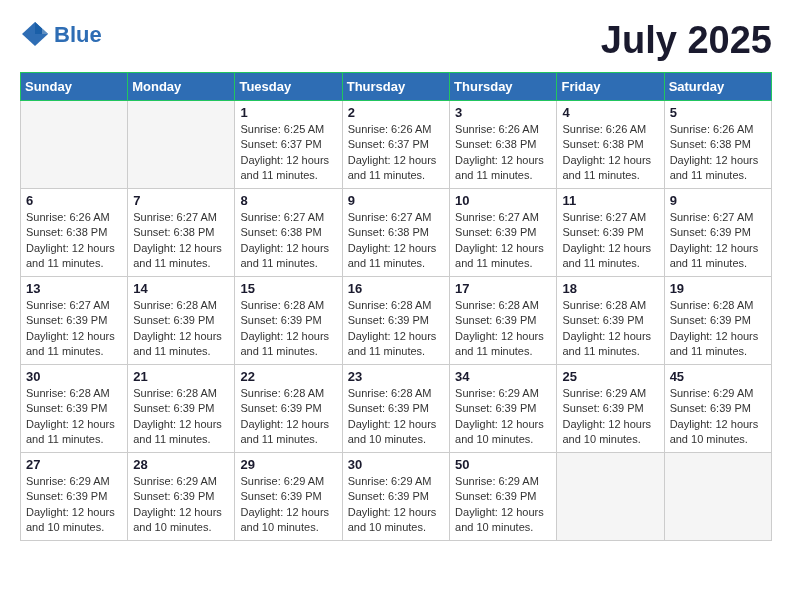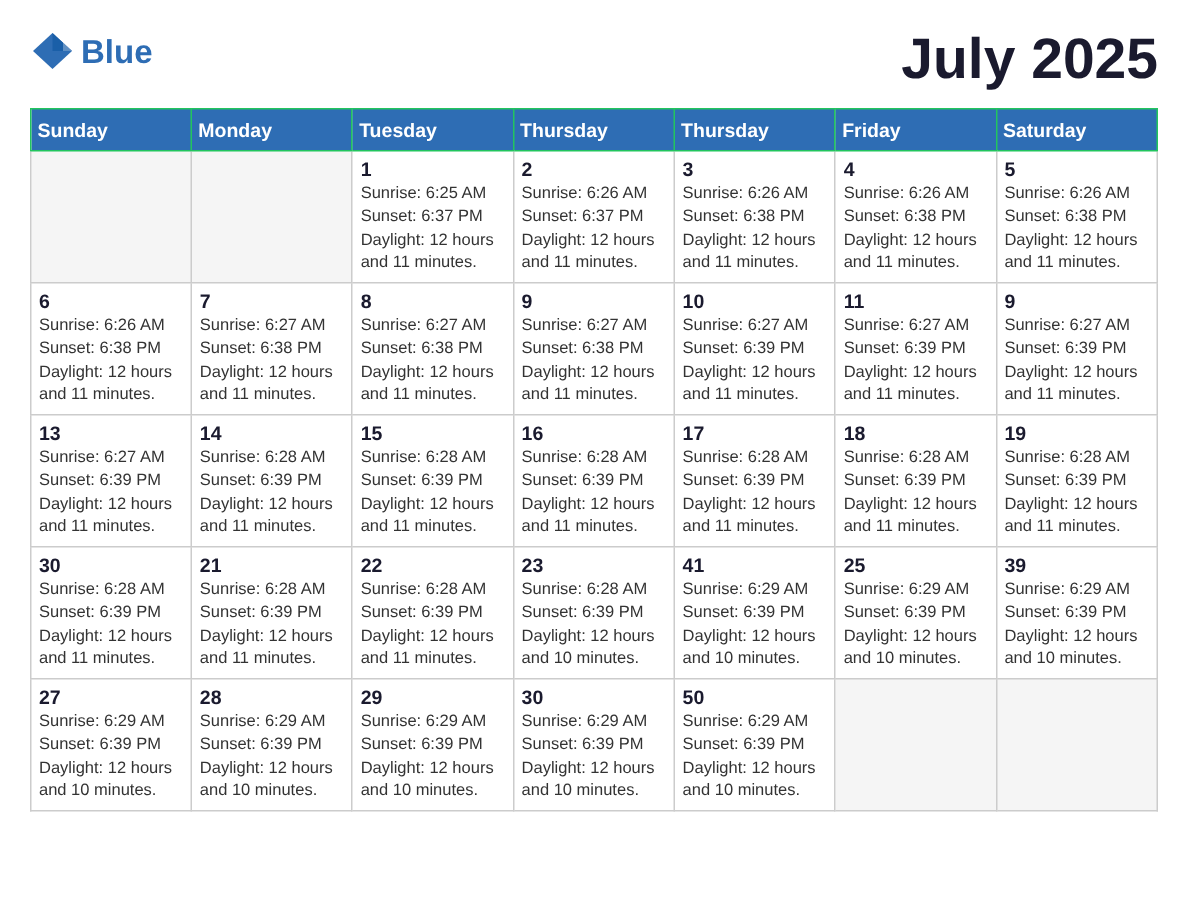--- a/index.html
+++ b/index.html
@@ -285,35 +285,35 @@
 and 11 minutes.</div>
         </td>
         <td>
           <span class="day-num">23</span>
           <div class="day-info" style="white-space: pre-line;">Sunrise: 6:28 AM
 Sunset: 6:39 PM
 Daylight: 12 hours
 and 10 minutes.</div>
         </td>
         <td>
-          <span class="day-num">41</span>
+          <span class="day-num">34</span>
           <div class="day-info" style="white-space: pre-line;">Sunrise: 6:29 AM
 Sunset: 6:39 PM
 Daylight: 12 hours
 and 10 minutes.</div>
         </td>
         <td>
           <span class="day-num">25</span>
           <div class="day-info" style="white-space: pre-line;">Sunrise: 6:29 AM
 Sunset: 6:39 PM
 Daylight: 12 hours
 and 10 minutes.</div>
         </td>
         <td>
-          <span class="day-num">39</span>
+          <span class="day-num">45</span>
           <div class="day-info" style="white-space: pre-line;">Sunrise: 6:29 AM
 Sunset: 6:39 PM
 Daylight: 12 hours
 and 10 minutes.</div>
         </td>
       </tr>
       <tr class="week-row">
         <td>
           <span class="day-num">27</span>
           <div class="day-info" style="white-space: pre-line;">Sunrise: 6:29 AM

